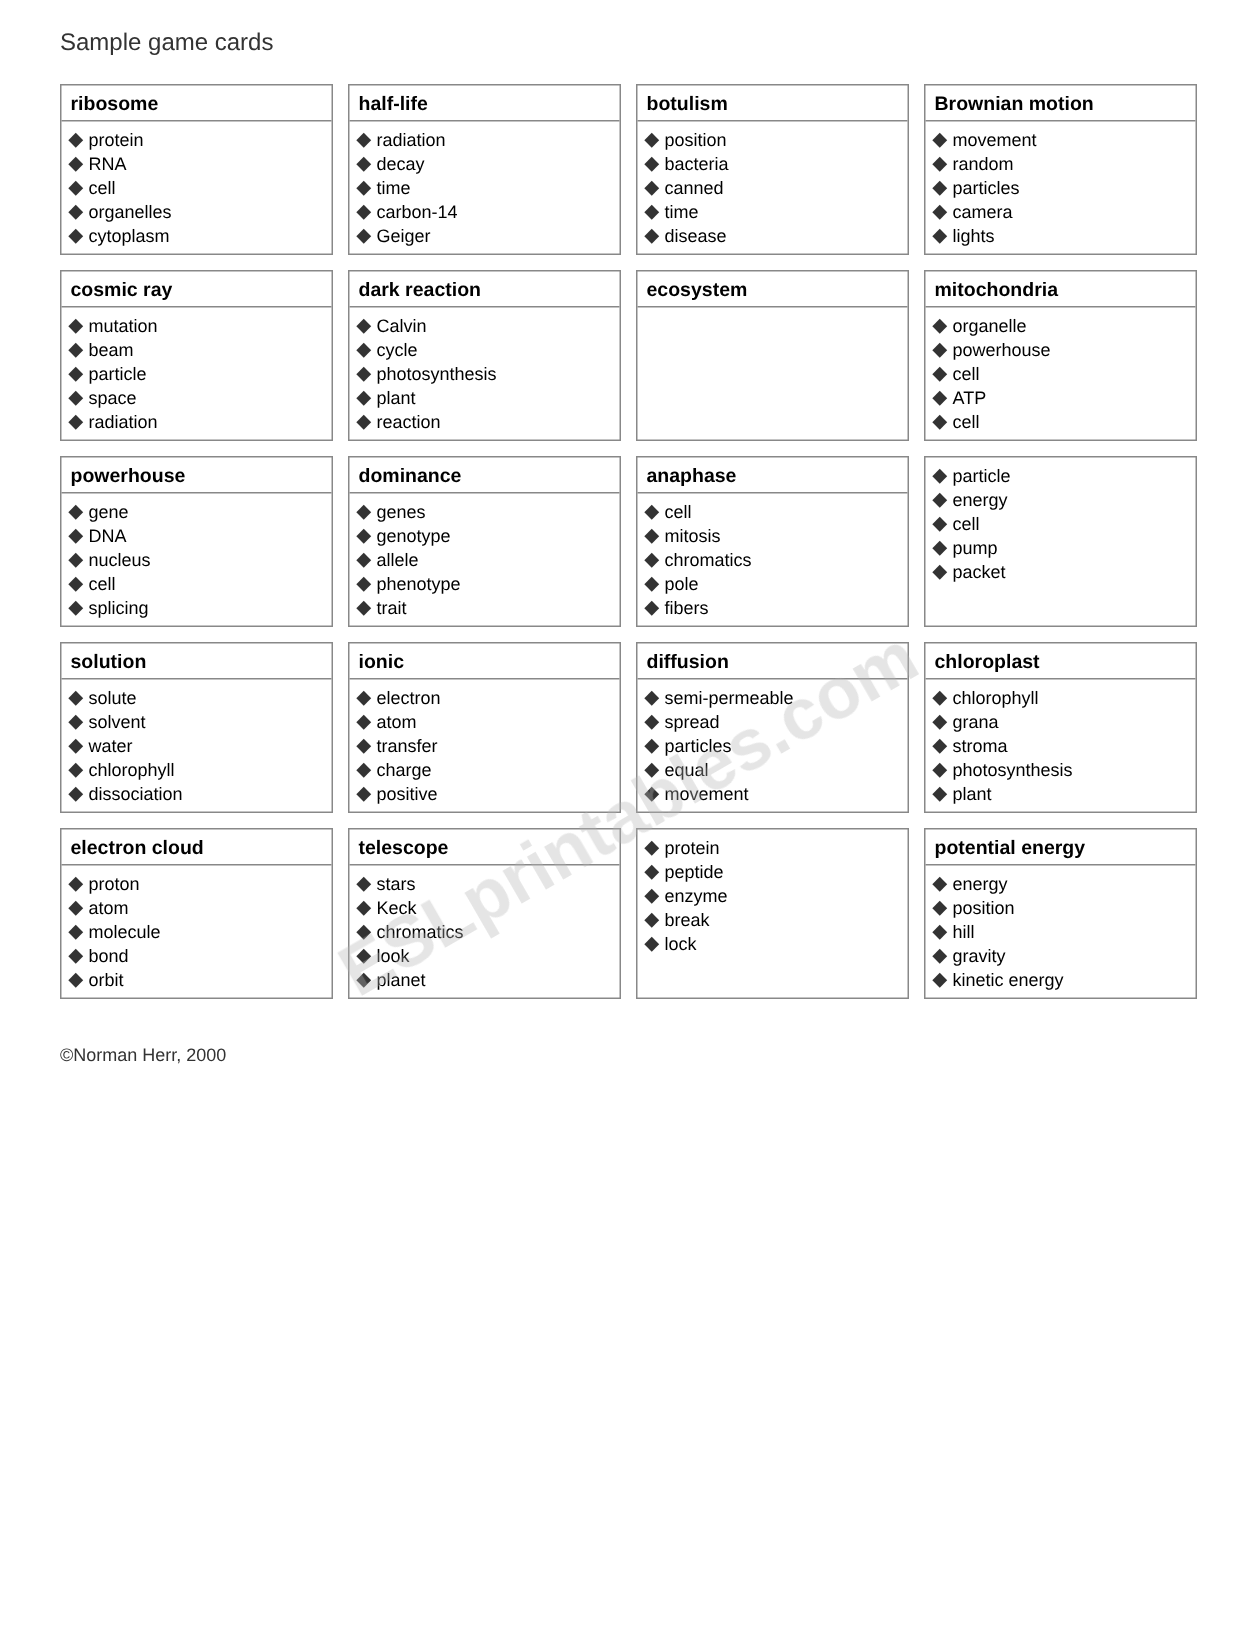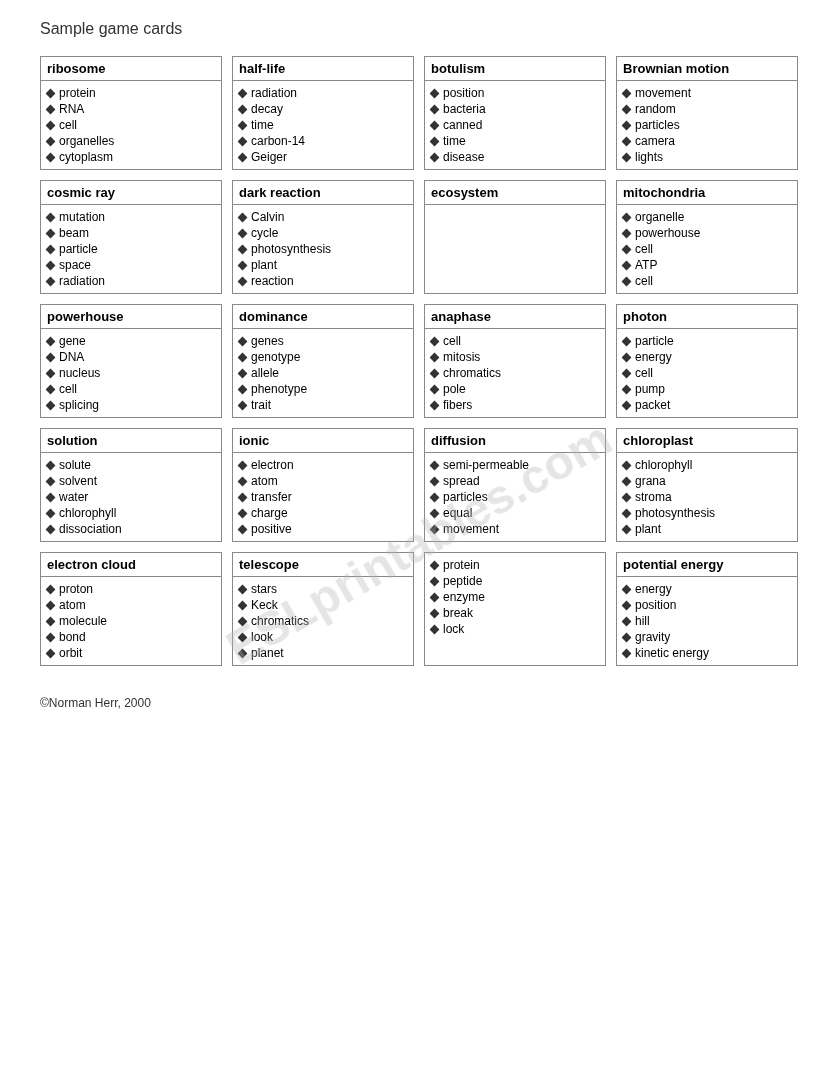--- a/index.html
+++ b/index.html
@@ -331,21 +331,20 @@
             <span class="diamond"></span>
             <span>pole</span>
           </div>
           <div class="card-item">
             <span class="diamond"></span>
             <span>fibers</span>
           </div>
         </div>
       </div>
       <div class="card">
-        <span class="card-title">photon</span>
         <div class="card-body">
           <div class="card-item">
             <span class="diamond"></span>
             <span>particle</span>
           </div>
           <div class="card-item">
             <span class="diamond"></span>
             <span>energy</span>
           </div>
           <div class="card-item">

